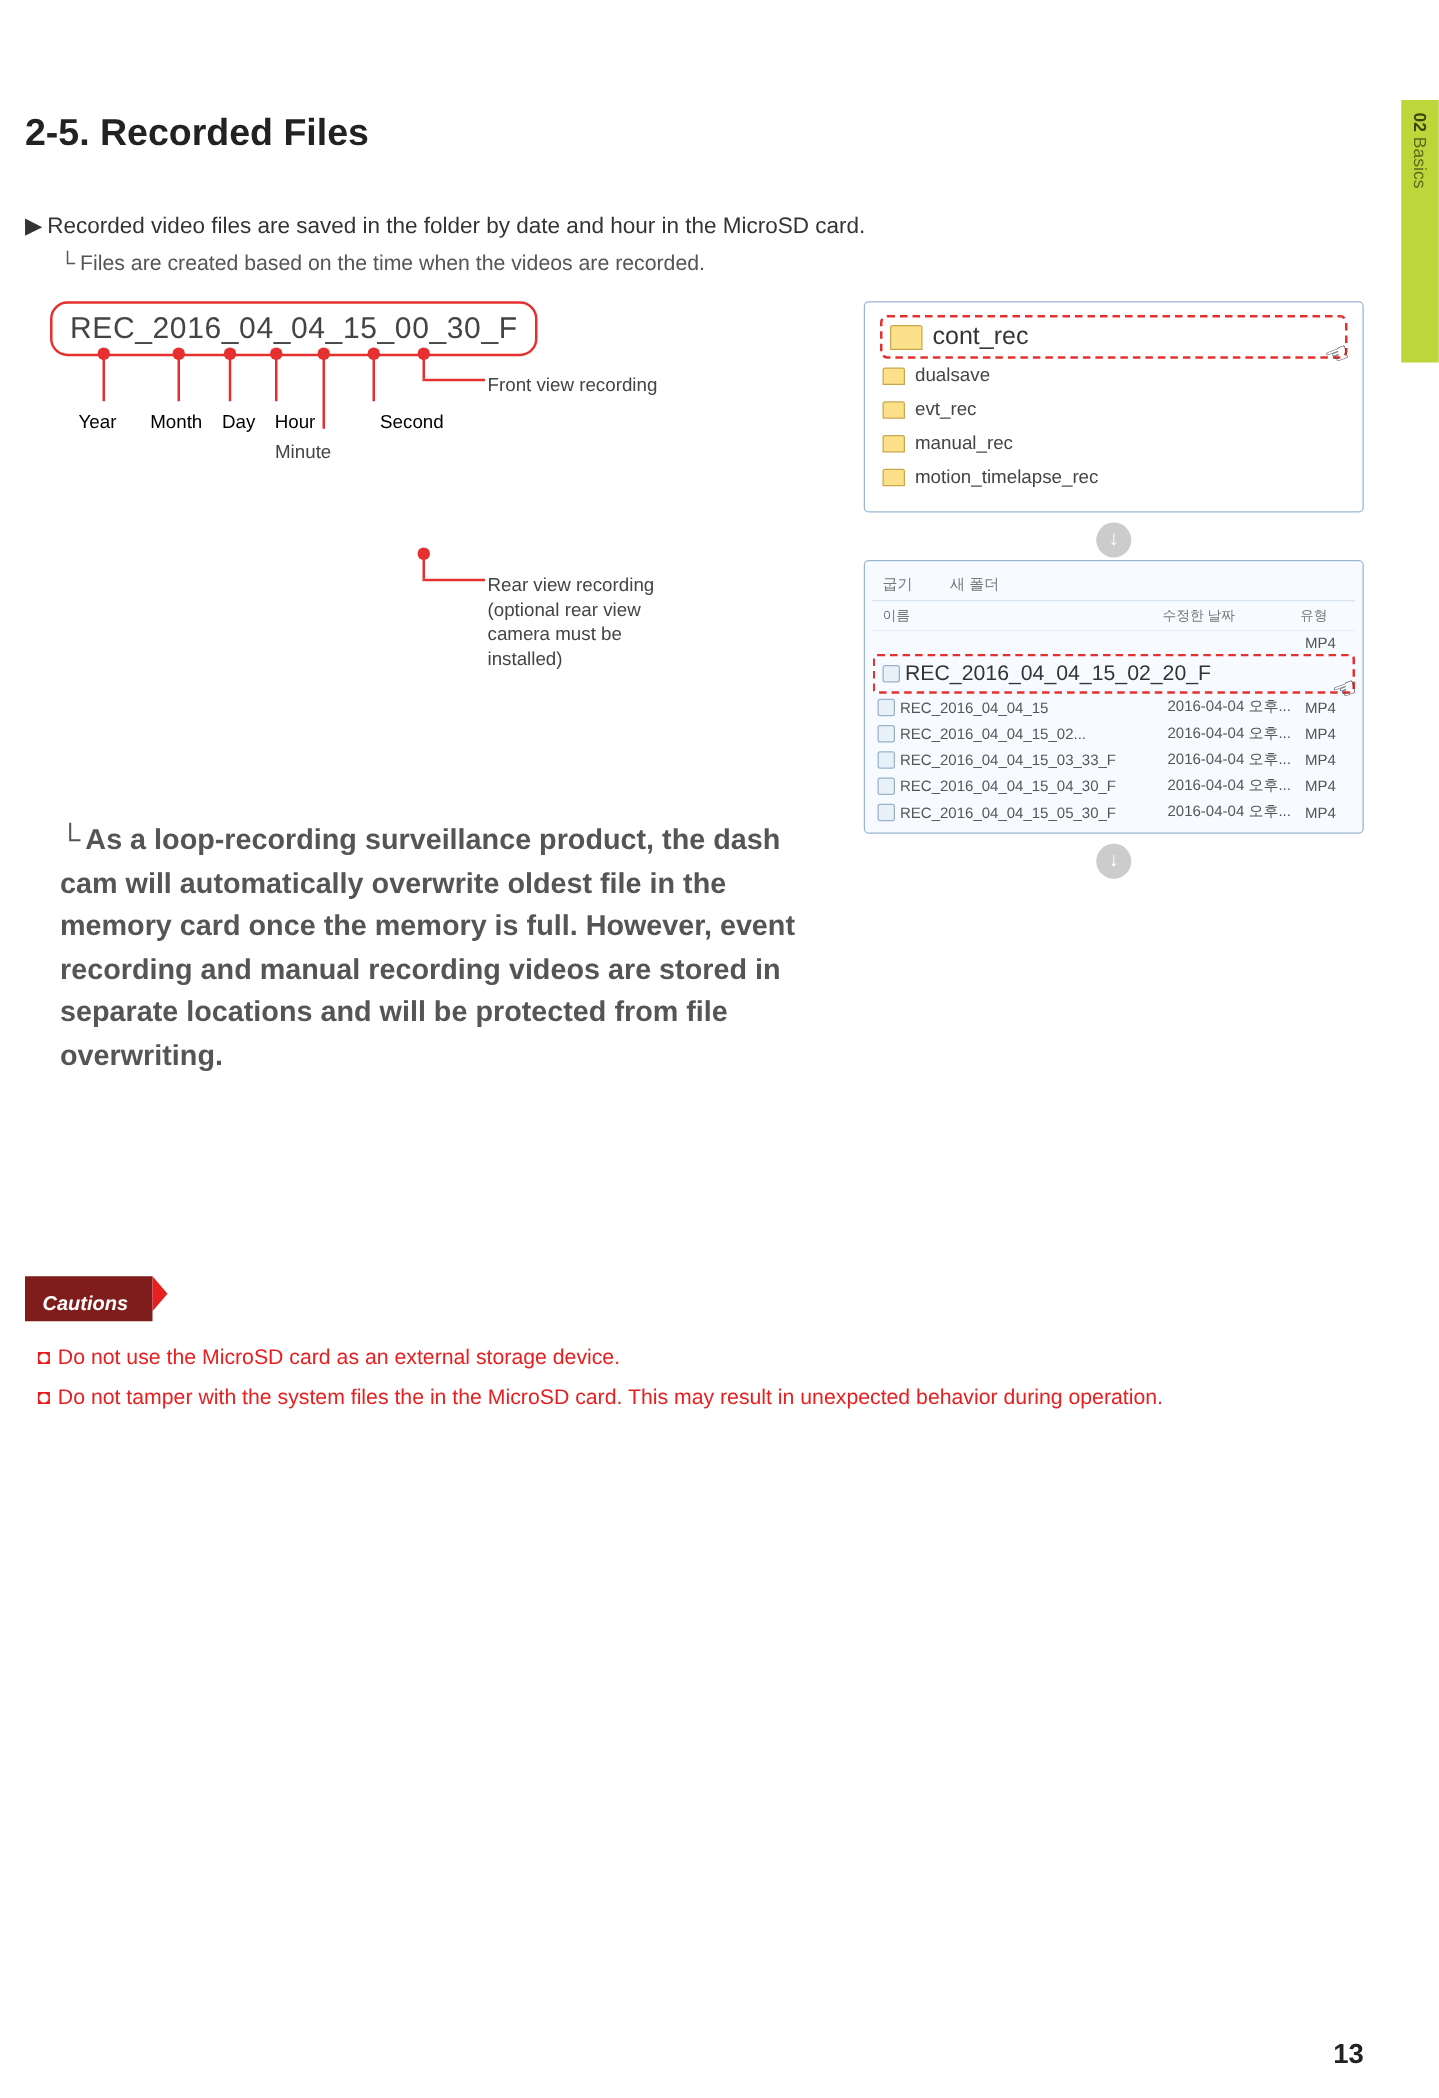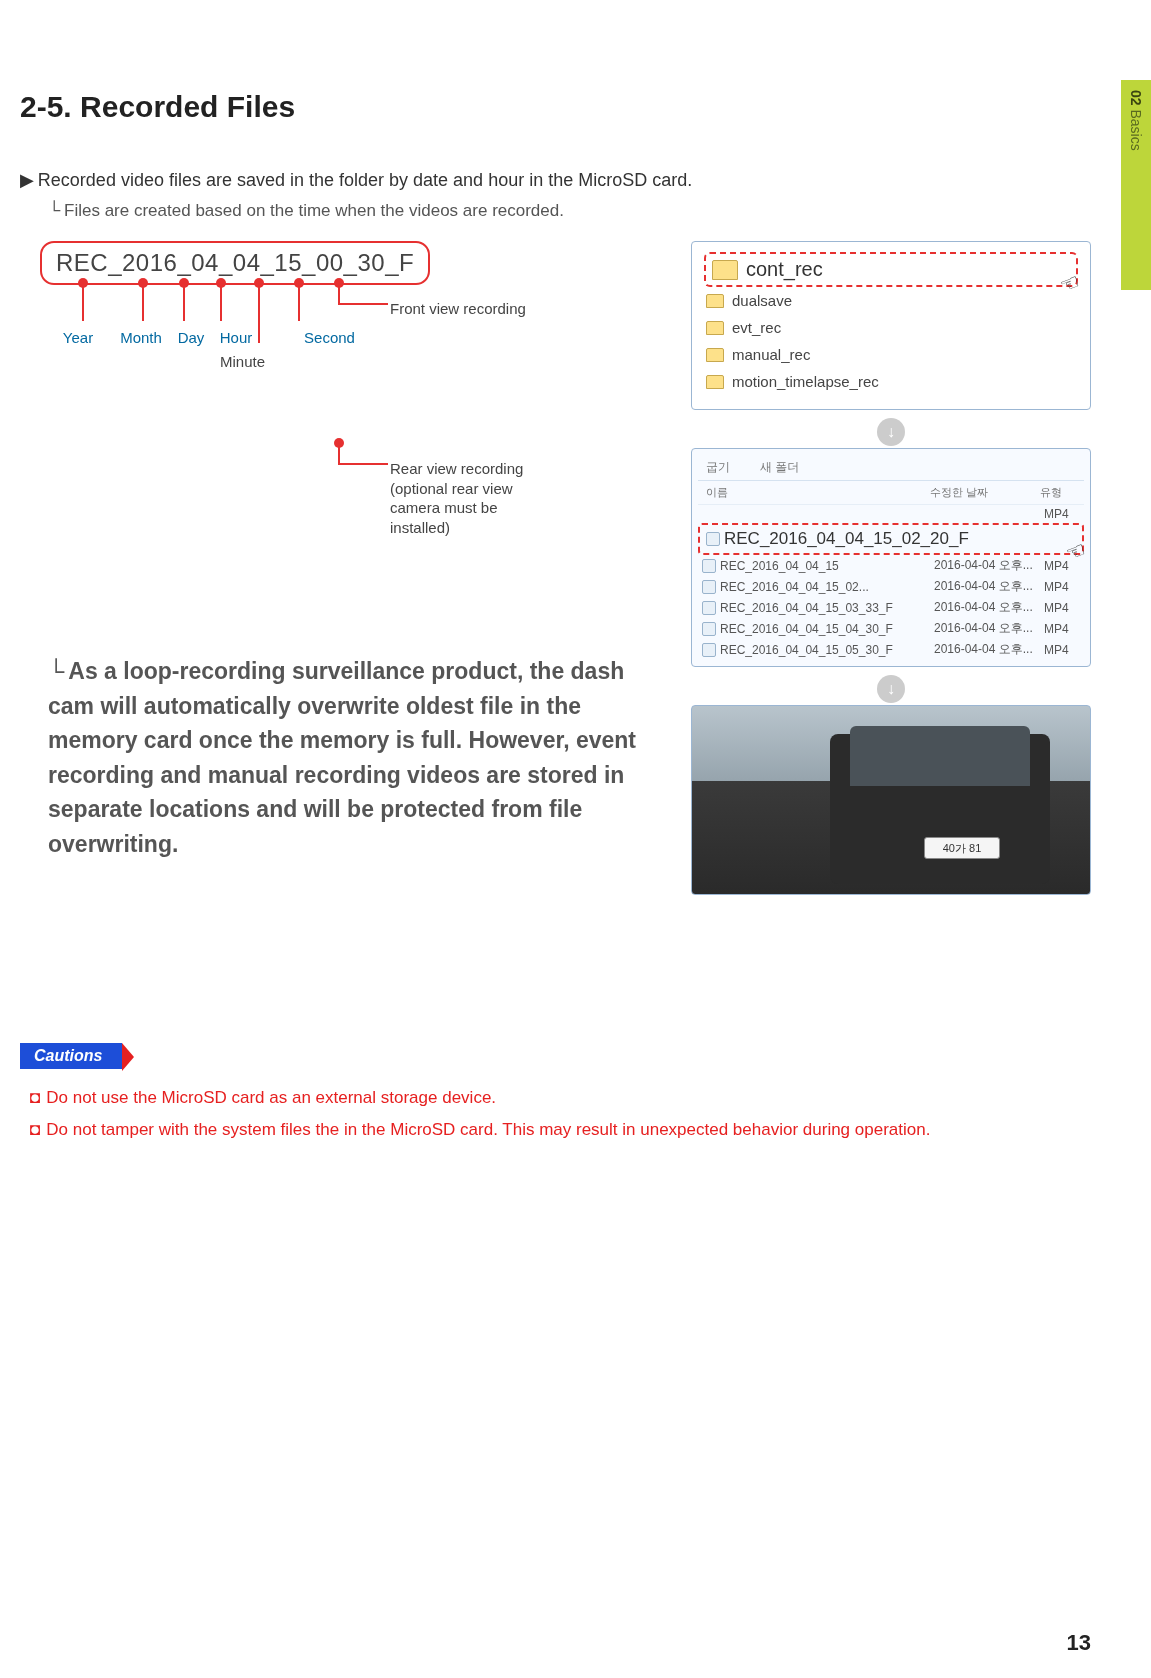--- a/index.html
+++ b/index.html
@@ -15,21 +15,21 @@
   .corner { color: #555; margin-right: 4px; }
   .content-grid { display: flex; gap: 8px; margin-top: 20px; }
   .left-col { flex: 1; }
   .right-col { width: 400px; }
   .filename-box { border: 2.5px solid #e63030; border-radius: 14px; padding: 6px 14px; font-family: Arial, sans-serif; font-size: 24px; color: #444; letter-spacing: 0.5px; display: inline-block; position: relative; margin-bottom: 24px; }
   .diagram-wrap { position: relative; height: 360px; }
   .fn1 { position: absolute; top: 0; left: 20px; }
   .fn2 { position: absolute; top: 160px; left: 20px; }
   .connector { width: 2px; background: #e63030; position: absolute; }
   .connector::after { content: ''; width: 10px; height: 10px; background: #e63030; border-radius: 50%; position: absolute; top: -5px; left: -4px; }
-  .label-row { position: absolute; top: 88px; left: 28px; display: flex; gap: 8px; font-size: 15px; color: #0369a1; }
+  .label-row { position: absolute; top: 88px; left: 28px; display: flex; gap: 8px; font-size: 15px; color: #000000; }
   .label-row span { text-align: center; }
   .label-minute { position: absolute; top: 112px; left: 200px; font-size: 15px; color: #444; }
   .annot { position: absolute; font-size: 15px; color: #444; line-height: 1.3; }
   .annot-front { top: 58px; left: 370px; }
   .annot-rear { top: 218px; left: 370px; width: 160px; }
   
   .c1-1 { top: 42px; left: 62px; height: 38px; }
   .c1-2 { top: 42px; left: 122px; height: 38px; }
   .c1-3 { top: 42px; left: 163px; height: 38px; }
   .c1-4 { top: 42px; left: 200px; height: 38px; }
@@ -63,21 +63,21 @@
   .file-row .c-type { width: 36px; }
   .file-row.highlight { border: 2px dashed #e63030; border-radius: 4px; font-size: 17px; color: #333; padding: 4px 6px; position: relative; }
   .file-icon { width: 14px; height: 14px; background: #e8f0f8; border: 1px solid #99b3cc; border-radius: 2px; display: inline-block; }
   
   .photo-panel { height: 190px; background: linear-gradient(#b8c4cc 0%, #96a4ad 40%, #3a3a3a 40%, #2a2a2a 100%); position: relative; overflow: hidden; }
   .car-back { position: absolute; right: 40px; bottom: 10px; width: 220px; height: 150px; background: #2b2b2b; border-radius: 8px; }
   .car-plate { position: absolute; right: 90px; bottom: 35px; width: 76px; height: 22px; background: #f5f5f5; border: 1px solid #888; border-radius: 3px; font-size: 11px; color: #333; display: flex; align-items: center; justify-content: center; }
   .car-window { position: absolute; right: 60px; top: 20px; width: 180px; height: 60px; background: #4a5258; border-radius: 6px 6px 0 0; }
   
   .cautions-section { margin-top: 140px; }
-  .cautions-tag { display: inline-block; background: #1d4ed8; color: #fff; font-style: italic; font-weight: 700; padding: 4px 20px 4px 14px; font-size: 16px; position: relative; margin-bottom: 16px; }
+  .cautions-tag { display: inline-block; background: #7f1d1d; color: #fff; font-style: italic; font-weight: 700; padding: 14px 20px 4px 14px; font-size: 16px; position: relative; margin-bottom: 16px; }
   .cautions-tag::after { content: ''; position: absolute; right: -12px; top: 0; width: 0; height: 0; border-top: 14px solid transparent; border-bottom: 14px solid transparent; border-left: 12px solid #e62020; }
   .caution-line { color: #e62020; font-size: 17px; line-height: 1.5; margin-bottom: 6px; padding-left: 10px; }
   .caution-bullet { font-weight: 700; margin-right: 6px; }
   .page-num { position: absolute; bottom: 22px; right: 60px; font-size: 22px; font-weight: 700; color: #222; }
 </style>
 </head>
 <body>
 
 <div class="side-tab">
   <div class="side-tab-text"><b>02</b>&nbsp;<span>Basics</span></div>
@@ -216,25 +216,20 @@
                 <span>REC_2016_04_04_15_05_30_F</span>
               </span>
               <span class="c-date">2016-04-04 오후...</span>
               <span class="c-type">MP4</span>
             </div>
           </div>
       </div>
 
       <div class="arrow-down-circle">↓</div>
 
-      <div class="panel photo-panel">
-        <div class="car-back"></div>
-        <div class="car-window"></div>
-        <div class="car-plate">40가 81</div>
-      </div>
     </div>
   </div>
 
   <div class="cautions-section">
     <div class="cautions-tag">Cautions</div>
     <div class="caution-line">
       <span class="caution-bullet">◘</span><span>Do not use the MicroSD card as an external storage device.</span>
     </div>
     <div class="caution-line">
       <span class="caution-bullet">◘</span><span>Do not tamper with the system files the in the MicroSD card.  This may result in unexpected behavior during operation.</span>

